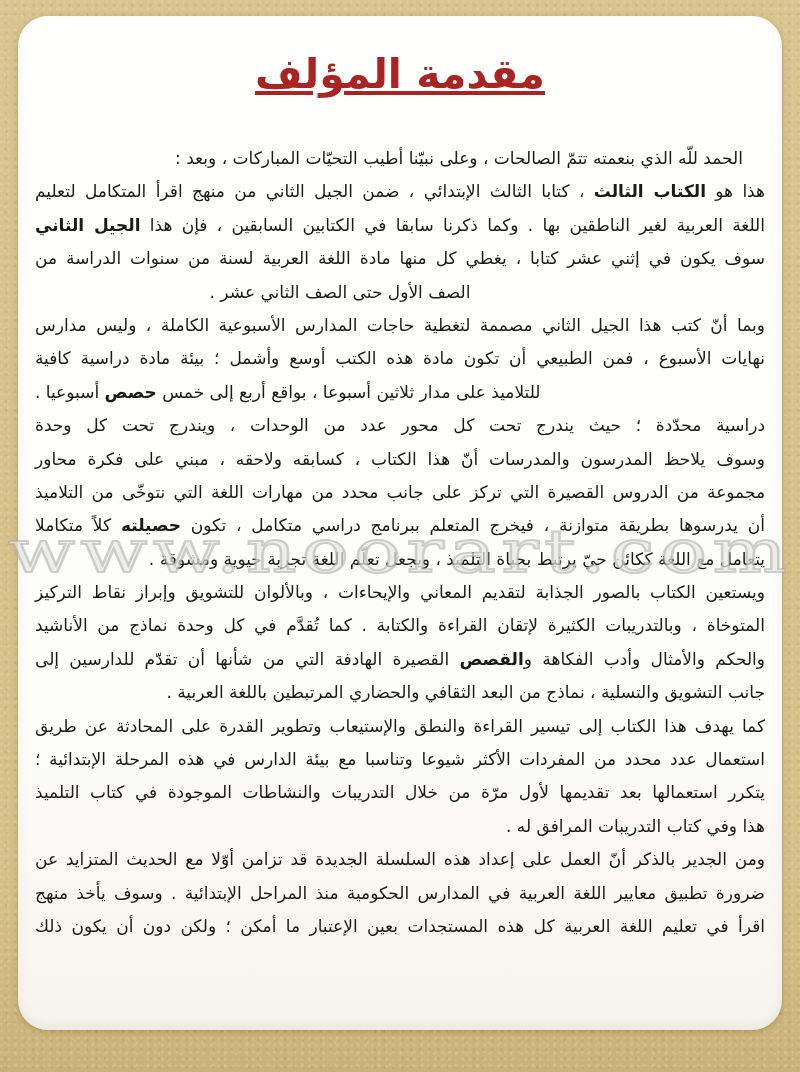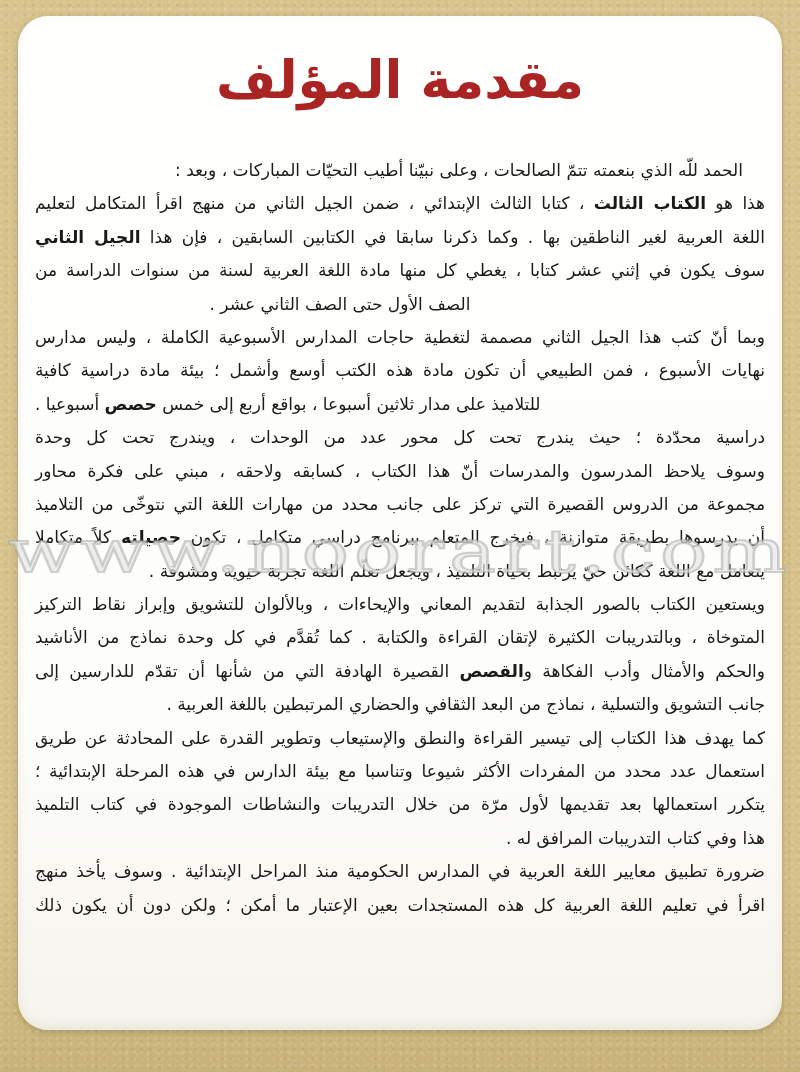--- a/index.html
+++ b/index.html
@@ -20,23 +20,24 @@
   }
   .paper{
     position:absolute;left:18px;top:16px;width:764px;height:1014px;
     background:linear-gradient(180deg,#fffffe 0%,#fdfdfa 70%,#f6f4ee 100%);
     border-radius:30px;
     box-shadow:0 2px 6px rgba(110,90,40,0.35), inset 0 -4px 10px rgba(160,140,90,0.12);
   }
   .page-title{
     margin:34px 0 0 0;padding:0;
     text-align:center;
-    font-size:52px;font-weight:bold;
+    font-size:41px;font-weight:bold;
     font-family:"DejaVu Sans",sans-serif;
     direction:rtl;
+    text-decoration:underline;
   }
   .body-text{
     direction:rtl;
     margin:44px 17px 0 17px;
     color:#1c1a18;
     font-size:17px;
     line-height:33.4px;
   }
   .line{height:33.4px;white-space:normal;}
   .line.j{text-align:justify;text-align-last:justify;}
@@ -81,20 +82,21 @@
       <div class="line j"><span>أن يدرسوها بطريقة متوازنة ، فيخرج المتعلم ببرنامج دراسي متكامل ، تكون </span><span class="bold">حصيلته</span><span> كلاً متكاملا</span></div>
       <div class="line r"><span>يتعامل مع اللغة ككائن حيّ يرتبط بحياة التلميذ ، ويجعل تعلّم اللغة تجربة حيوية ومشوقة .</span></div>
       <div class="line j"><span>ويستعين الكتاب بالصور الجذابة لتقديم المعاني والإيحاءات ، وبالألوان للتشويق وإبراز نقاط التركيز</span></div>
       <div class="line j"><span>المتوخاة ، وبالتدريبات الكثيرة لإتقان القراءة والكتابة . كما تُقدَّم في كل وحدة نماذج من الأناشيد</span></div>
       <div class="line j"><span>والحكم والأمثال وأدب الفكاهة و</span><span class="bold">القصص</span><span> القصيرة الهادفة التي من شأنها أن تقدّم للدارسين إلى</span></div>
       <div class="line r"><span>جانب التشويق والتسلية ، نماذج من البعد الثقافي والحضاري المرتبطين باللغة العربية .</span></div>
       <div class="line j"><span>كما يهدف هذا الكتاب إلى تيسير القراءة والنطق والإستيعاب وتطوير القدرة على المحادثة عن طريق</span></div>
       <div class="line j"><span>استعمال عدد محدد من المفردات الأكثر شيوعا وتناسبا مع بيئة الدارس في هذه المرحلة الإبتدائية ؛</span></div>
       <div class="line j"><span>يتكرر استعمالها بعد تقديمها لأول مرّة من خلال التدريبات والنشاطات الموجودة في كتاب التلميذ</span></div>
       <div class="line r"><span>هذا وفي كتاب التدريبات المرافق له .</span></div>
+      <div class="line j"><span>ومن الجدير بالذكر أنّ العمل على إعداد هذه السلسلة الجديدة قد تزامن أوّلا مع الحديث المتزايد عن</span></div>
       <div class="line j"><span>ضرورة تطبيق معايير اللغة العربية في المدارس الحكومية منذ المراحل الإبتدائية . وسوف يأخذ منهج</span></div>
       <div class="line j"><span>اقرأ في تعليم اللغة العربية كل هذه المستجدات بعين الإعتبار ما أمكن ؛ ولكن دون أن يكون ذلك</span></div>
     </div>
 </div>
 
 <div class="watermark">
   <span id="wm" style="transform: scaleX(1.30697);">www.noorart.com</span>
 </div>
 
 </body></html>

